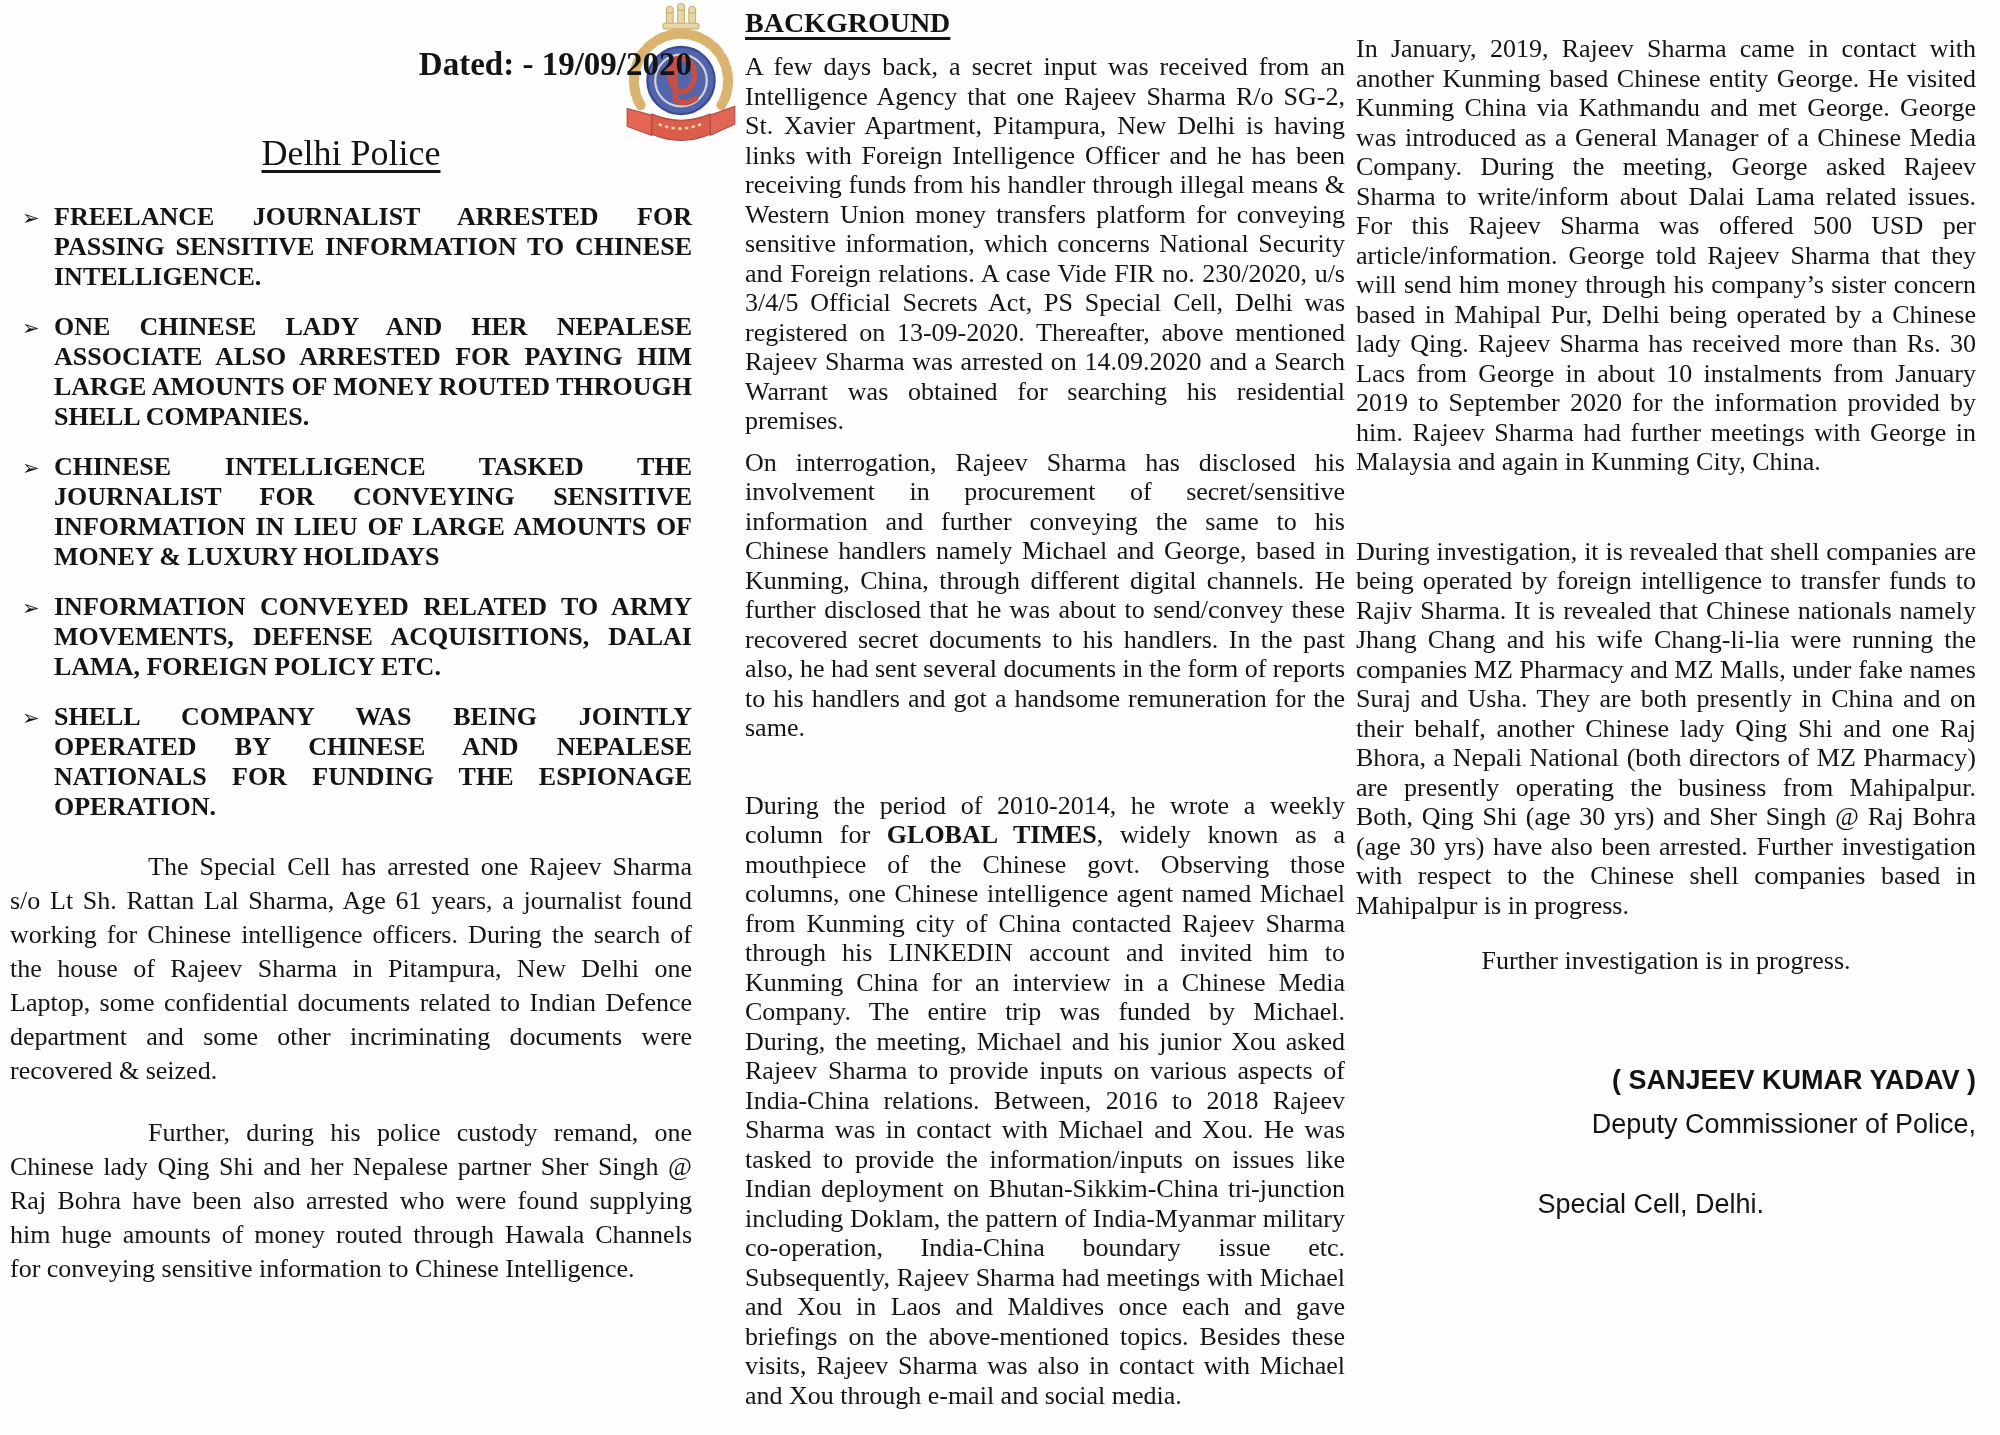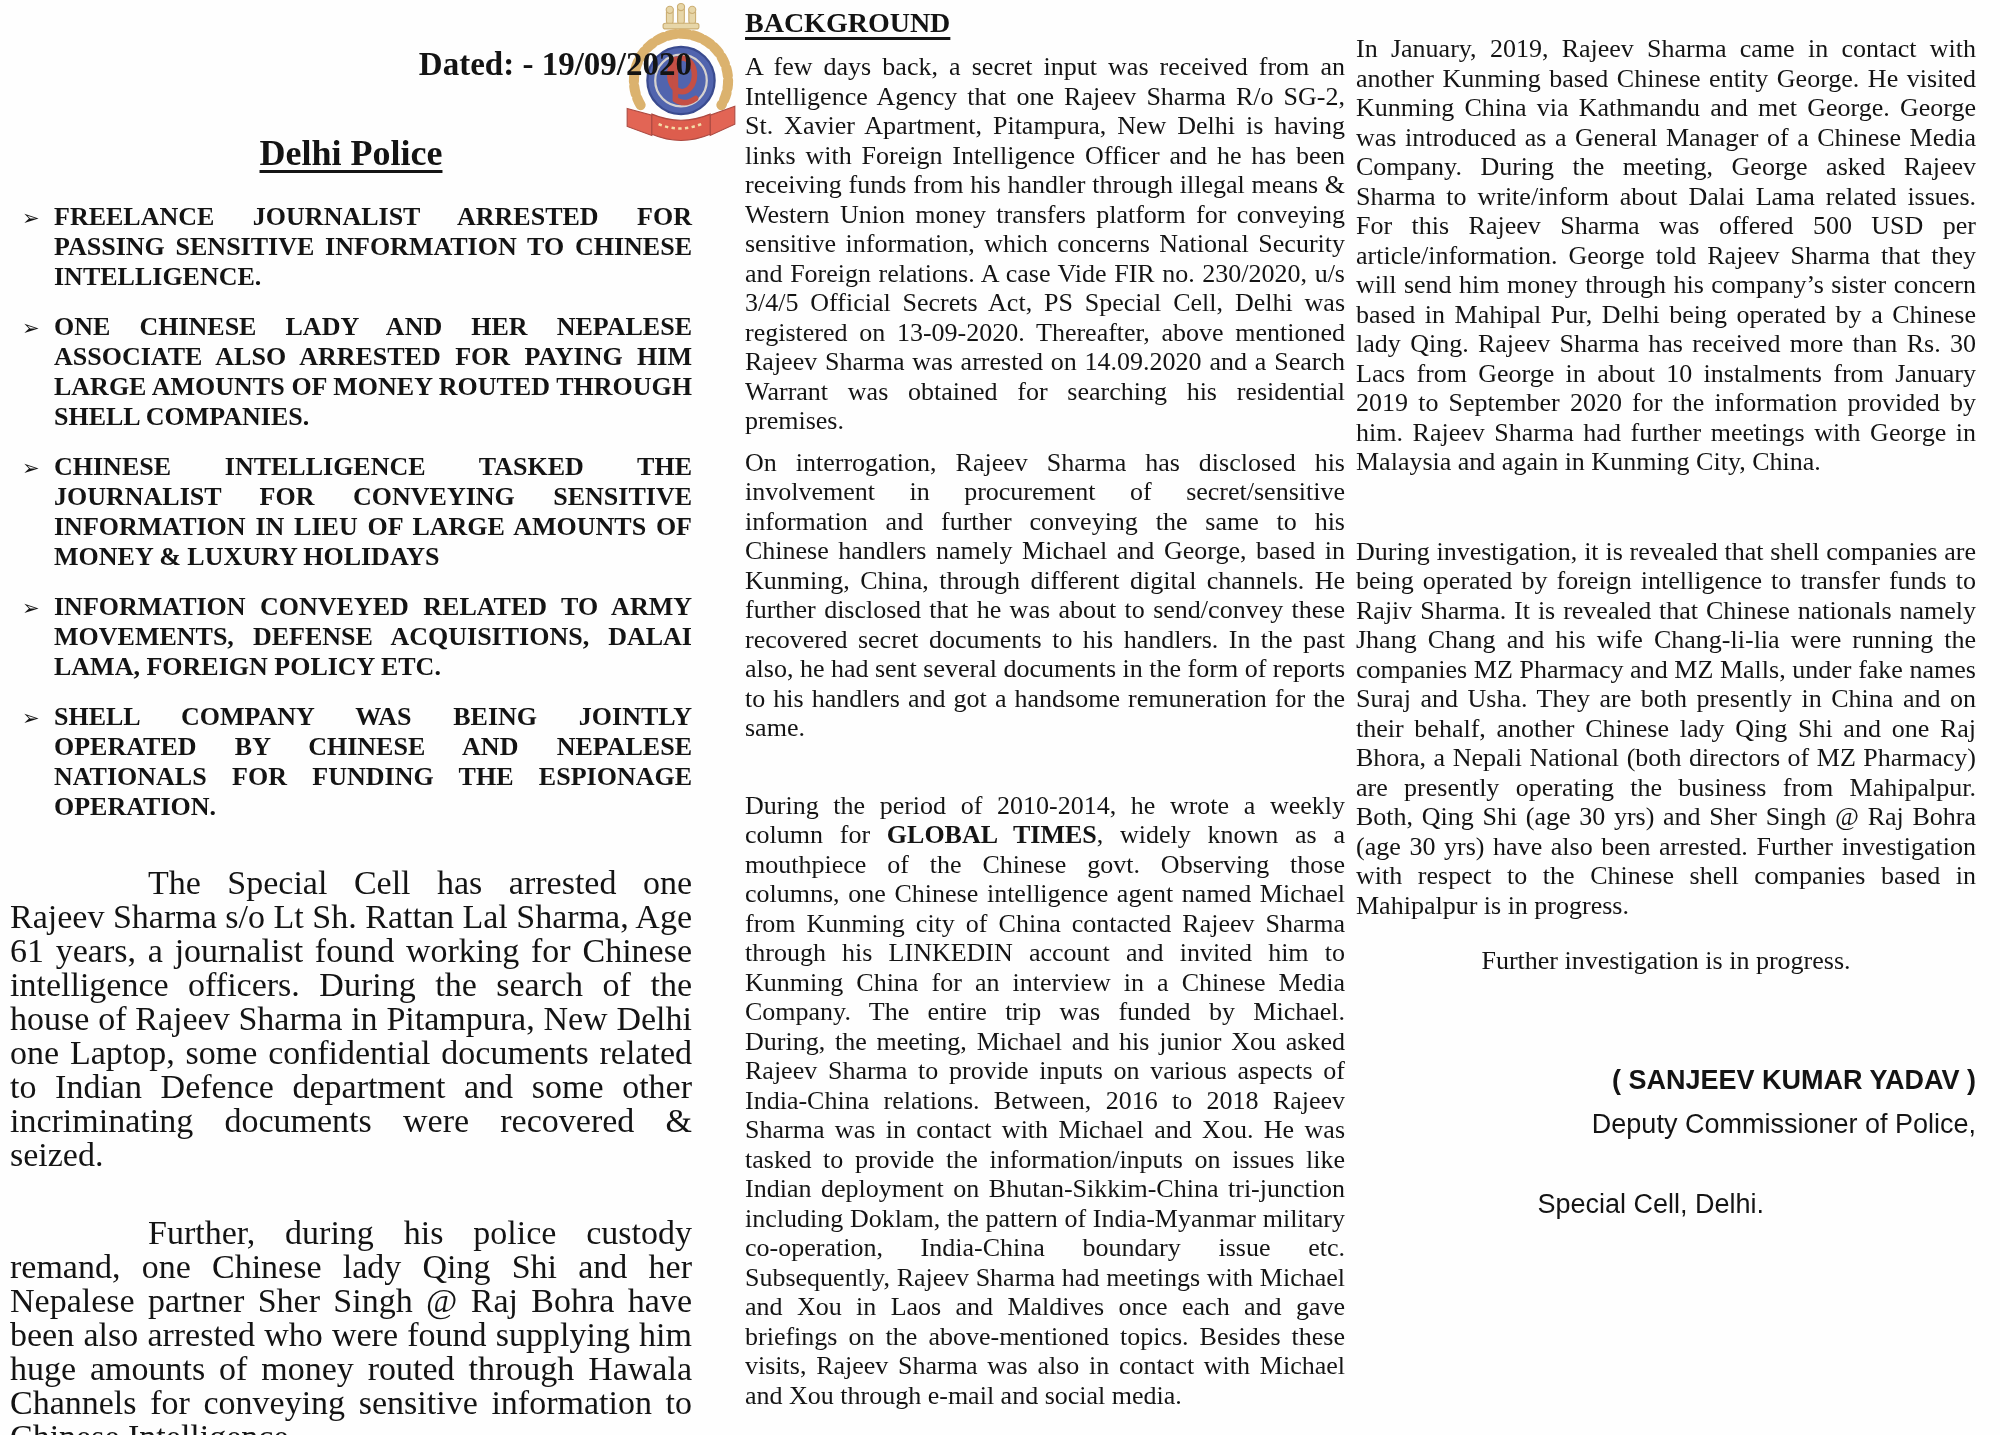--- a/index.html
+++ b/index.html
@@ -7,28 +7,28 @@
         font-family:"Liberation Serif", serif;color:#141414;}
   
   .emblem{position:absolute;left:612px;top:2px;width:138px;height:148px;z-index:0;opacity:.93;}
   
   .col{position:absolute;top:0;z-index:1;}
   .col-left{left:10px;width:682px;}
   .col-mid{left:745px;top:6px;width:600px;}
   .col-right{left:1356px;top:34px;width:620px;}
   
   .hdr{margin-top:46px;text-align:right;font-weight:bold;font-size:33px;line-height:36px;}
-  .doc-title{margin-top:50px;text-align:center;font-size:36px;font-weight:bold;}
+  .doc-title{margin-top:50px;text-align:center;font-size:36px;font-weight:normal;}
   .doc-subtitle{margin-top:22px;text-align:center;font-size:30px;font-weight:bold;}
   .uline{text-decoration:underline;text-underline-offset:5px;text-decoration-thickness:3px;}
   .bullets{margin-top:28px;}
   .bullet{position:relative;padding-left:44px;margin-bottom:20px;font-weight:bold;
           font-size:26px;line-height:30px;text-align:justify;}
   .bullet .mark{position:absolute;left:12px;top:1px;font-size:21px;font-weight:normal;}
-  .lp{margin:44px 0 0 0;font-size:34px;line-height:34px;text-align:justify;text-indent:138px;}
+  .lp{margin:28px 0 0 0;font-size:26px;line-height:34px;text-align:justify;text-indent:138px;}
   
   .h2{margin:0;font-size:28px;line-height:34px;font-weight:bold;text-decoration:underline;
       text-underline-offset:5px;text-decoration-thickness:3px;}
   .h2-int{margin-top:26px;}
   .mp{margin:12px 0 0 0;font-size:26px;line-height:29.5px;text-align:justify;}
   .mp-gap{margin-top:48px;}
   .rp{margin:0;font-size:26px;line-height:29.5px;text-align:justify;}
   .rp2{margin-top:60px;}
   .rp3{margin-top:64px;}
   .rp4{margin-top:26px;text-align:center;}

